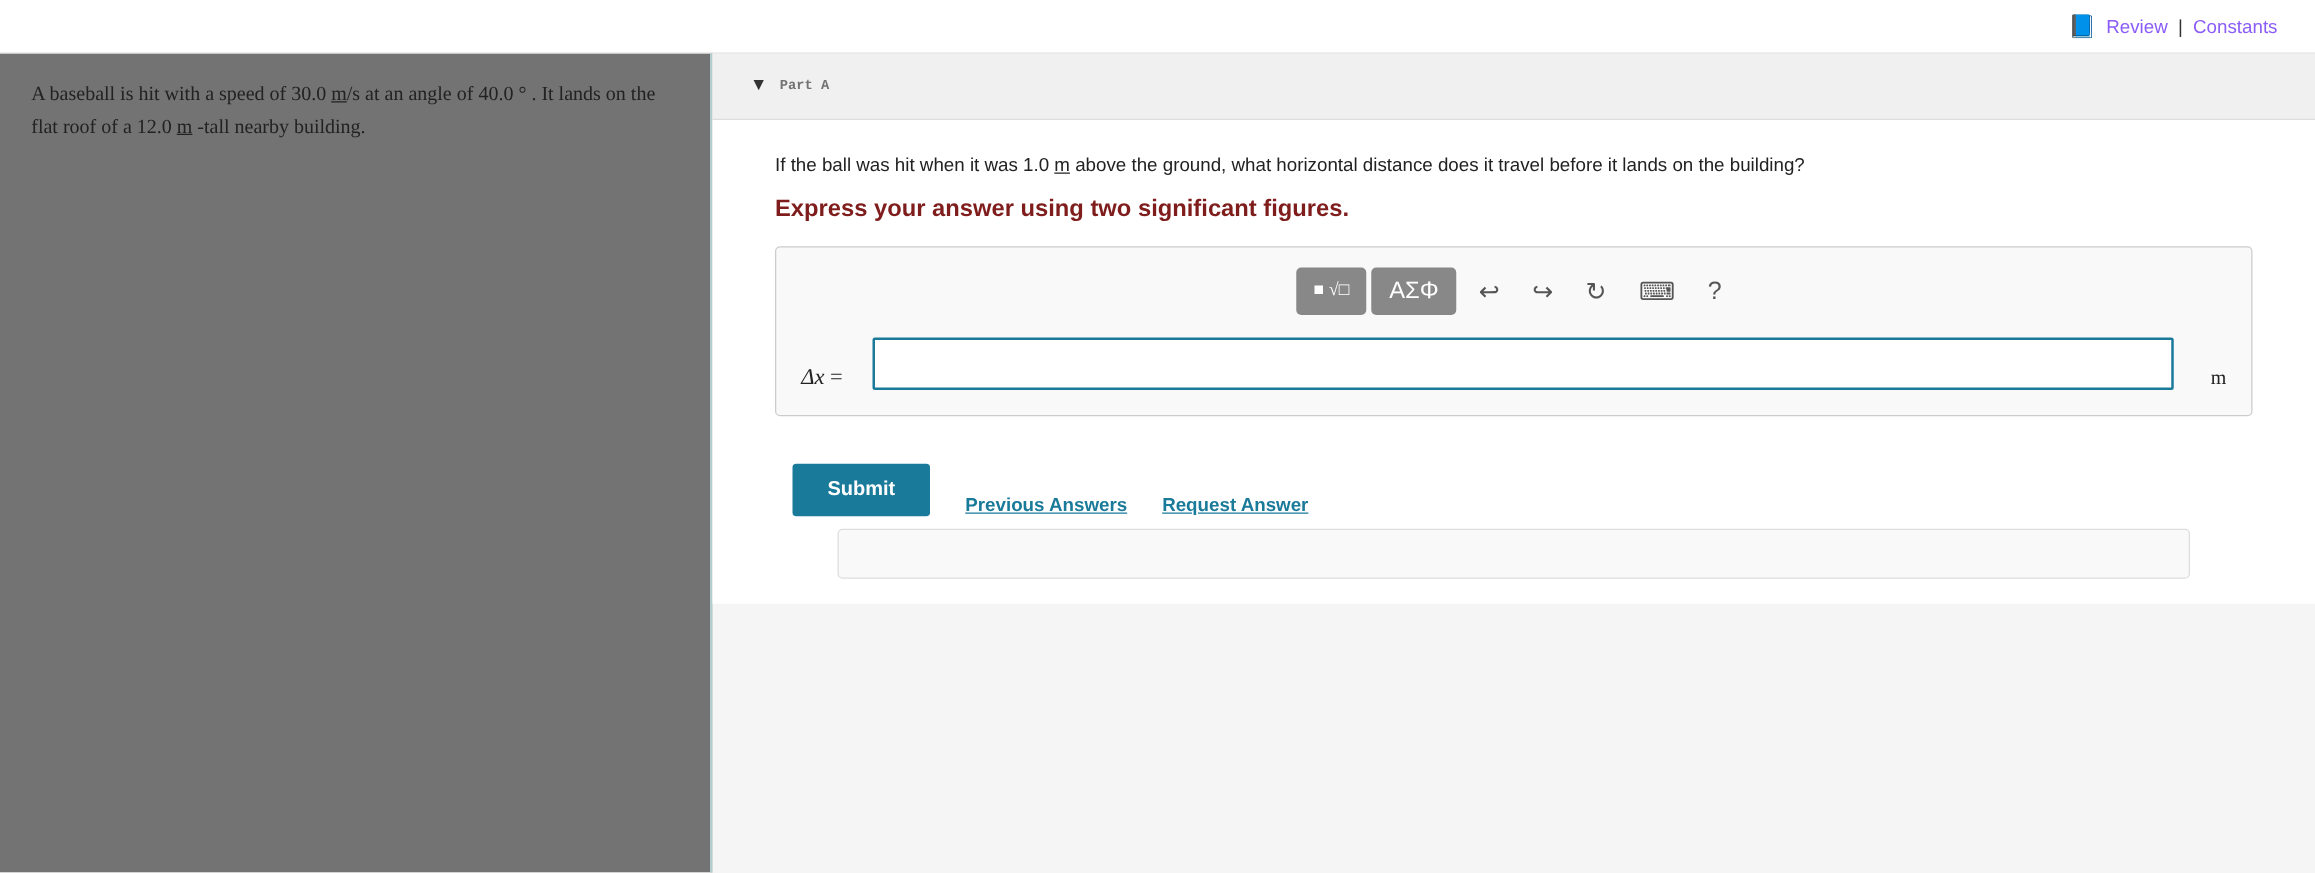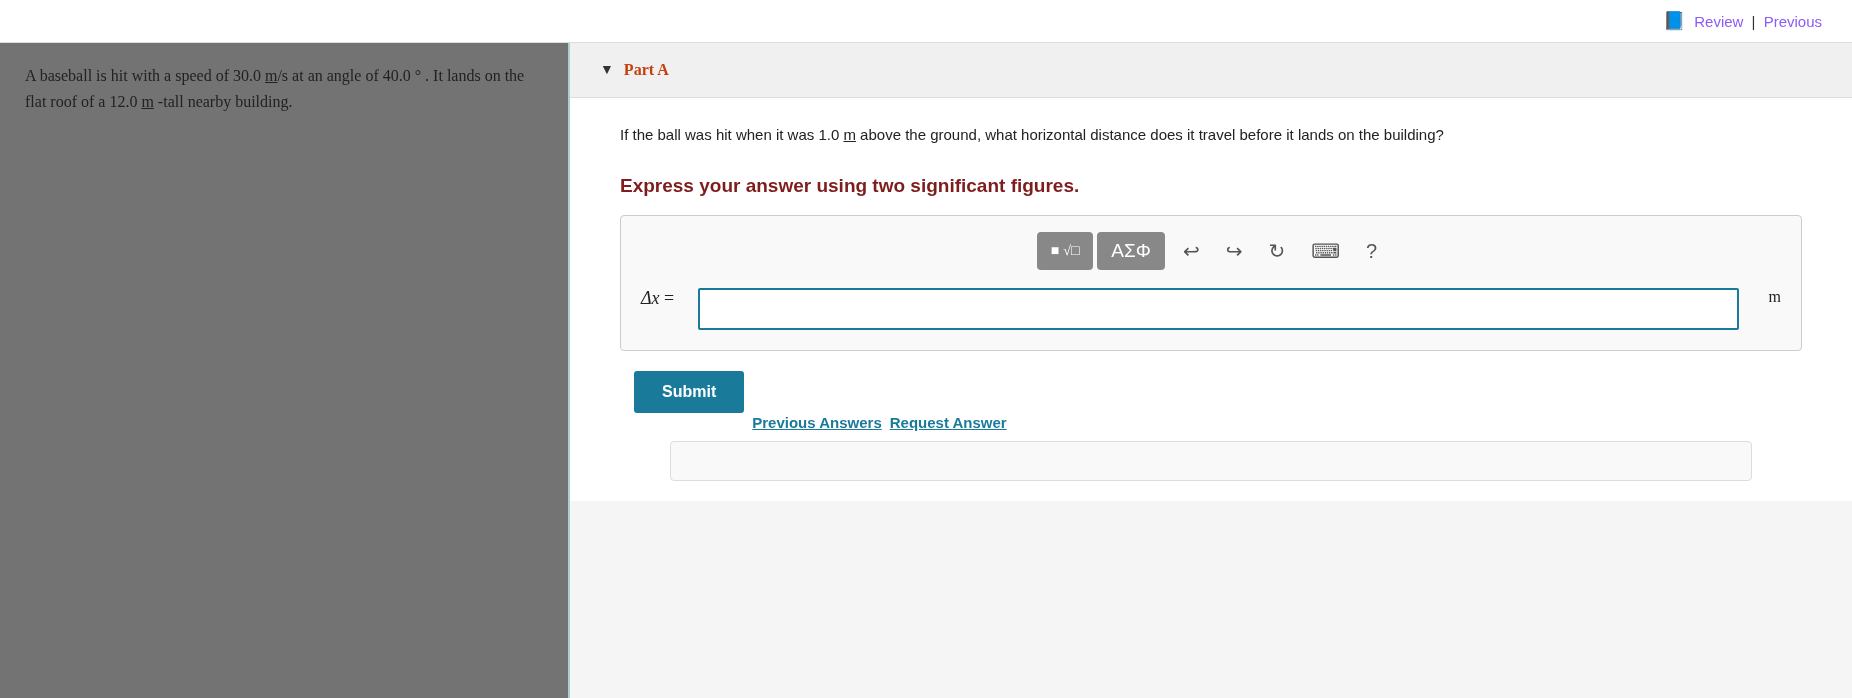--- a/index.html
+++ b/index.html
@@ -76,36 +76,36 @@
       background: #f0f0f0;
       border-bottom: 1px solid #ddd;
     }
 
     .part-arrow {
       font-size: 14px;
       color: #333;
     }
 
     .part-title {
-      font-family: Liberation Serif, serif;
-      font-size: 16px;
+      font-family: Liberation Mono, monospace;
+      font-size: 11px;
       font-weight: bold;
-      color: #c2410c;
+      color: #737373;
     }
 
     .part-body {
       padding: 25px 50px 20px 50px;
       background: #fff;
     }
 
     .question-text {
       font-size: 15px;
       color: #222;
       line-height: 1.6;
-      margin-bottom: 28px;
+      margin-bottom: 12px;
       font-family: Arial, sans-serif;
     }
 
     .question-text .underline {
       text-decoration: underline;
     }
 
     .instruction-text {
       font-size: 19px;
       font-weight: bold;
@@ -158,21 +158,21 @@
       border: none;
       cursor: pointer;
       font-size: 20px;
       color: #555;
       padding: 4px 8px;
       border-radius: 3px;
     }
 
     .input-row {
       display: flex;
-      align-items: flex-start;
+      align-items: flex-end;
       gap: 24px;
     }
 
     .input-label {
       font-family: 'Times New Roman', serif;
       font-size: 18px;
       color: #222;
       white-space: nowrap;
     }
 
@@ -189,22 +189,22 @@
 
     .unit-label {
       font-family: 'Times New Roman', serif;
       font-size: 16px;
       color: #222;
       margin-left: 6px;
     }
 
     .action-row {
       display: flex;
-      align-items: flex-start;
-      gap: 8px;
+      align-items: flex-end;
+      gap: 28px;
       padding: 0 0 10px 14px;
     }
 
     .submit-btn {
       background: #1a7a9a;
       color: #fff;
       border: none;
       border-radius: 3px;
       padding: 12px 28px;
       font-size: 16px;
@@ -234,21 +234,21 @@
     }
   </style>
 </head>
 <body>
 
 <div class="top-bar">
   <span class="top-bar-icon">📘</span>
   <div class="top-bar-links">
     <a href="#">Review</a>
     <span>|</span>
-    <a href="#">Previous</a>
+    <a href="#">Constants</a>
   </div>
 </div>
 
 <div class="main-content">
 
   <div class="left-panel">
     <p>
       A baseball is hit with a speed of 30.0 <span class="underline">m</span>/s at an
       angle of 40.0 °&nbsp;. It lands on the flat roof of a 12.0 <span class="underline">m</span>
       -tall nearby building.

